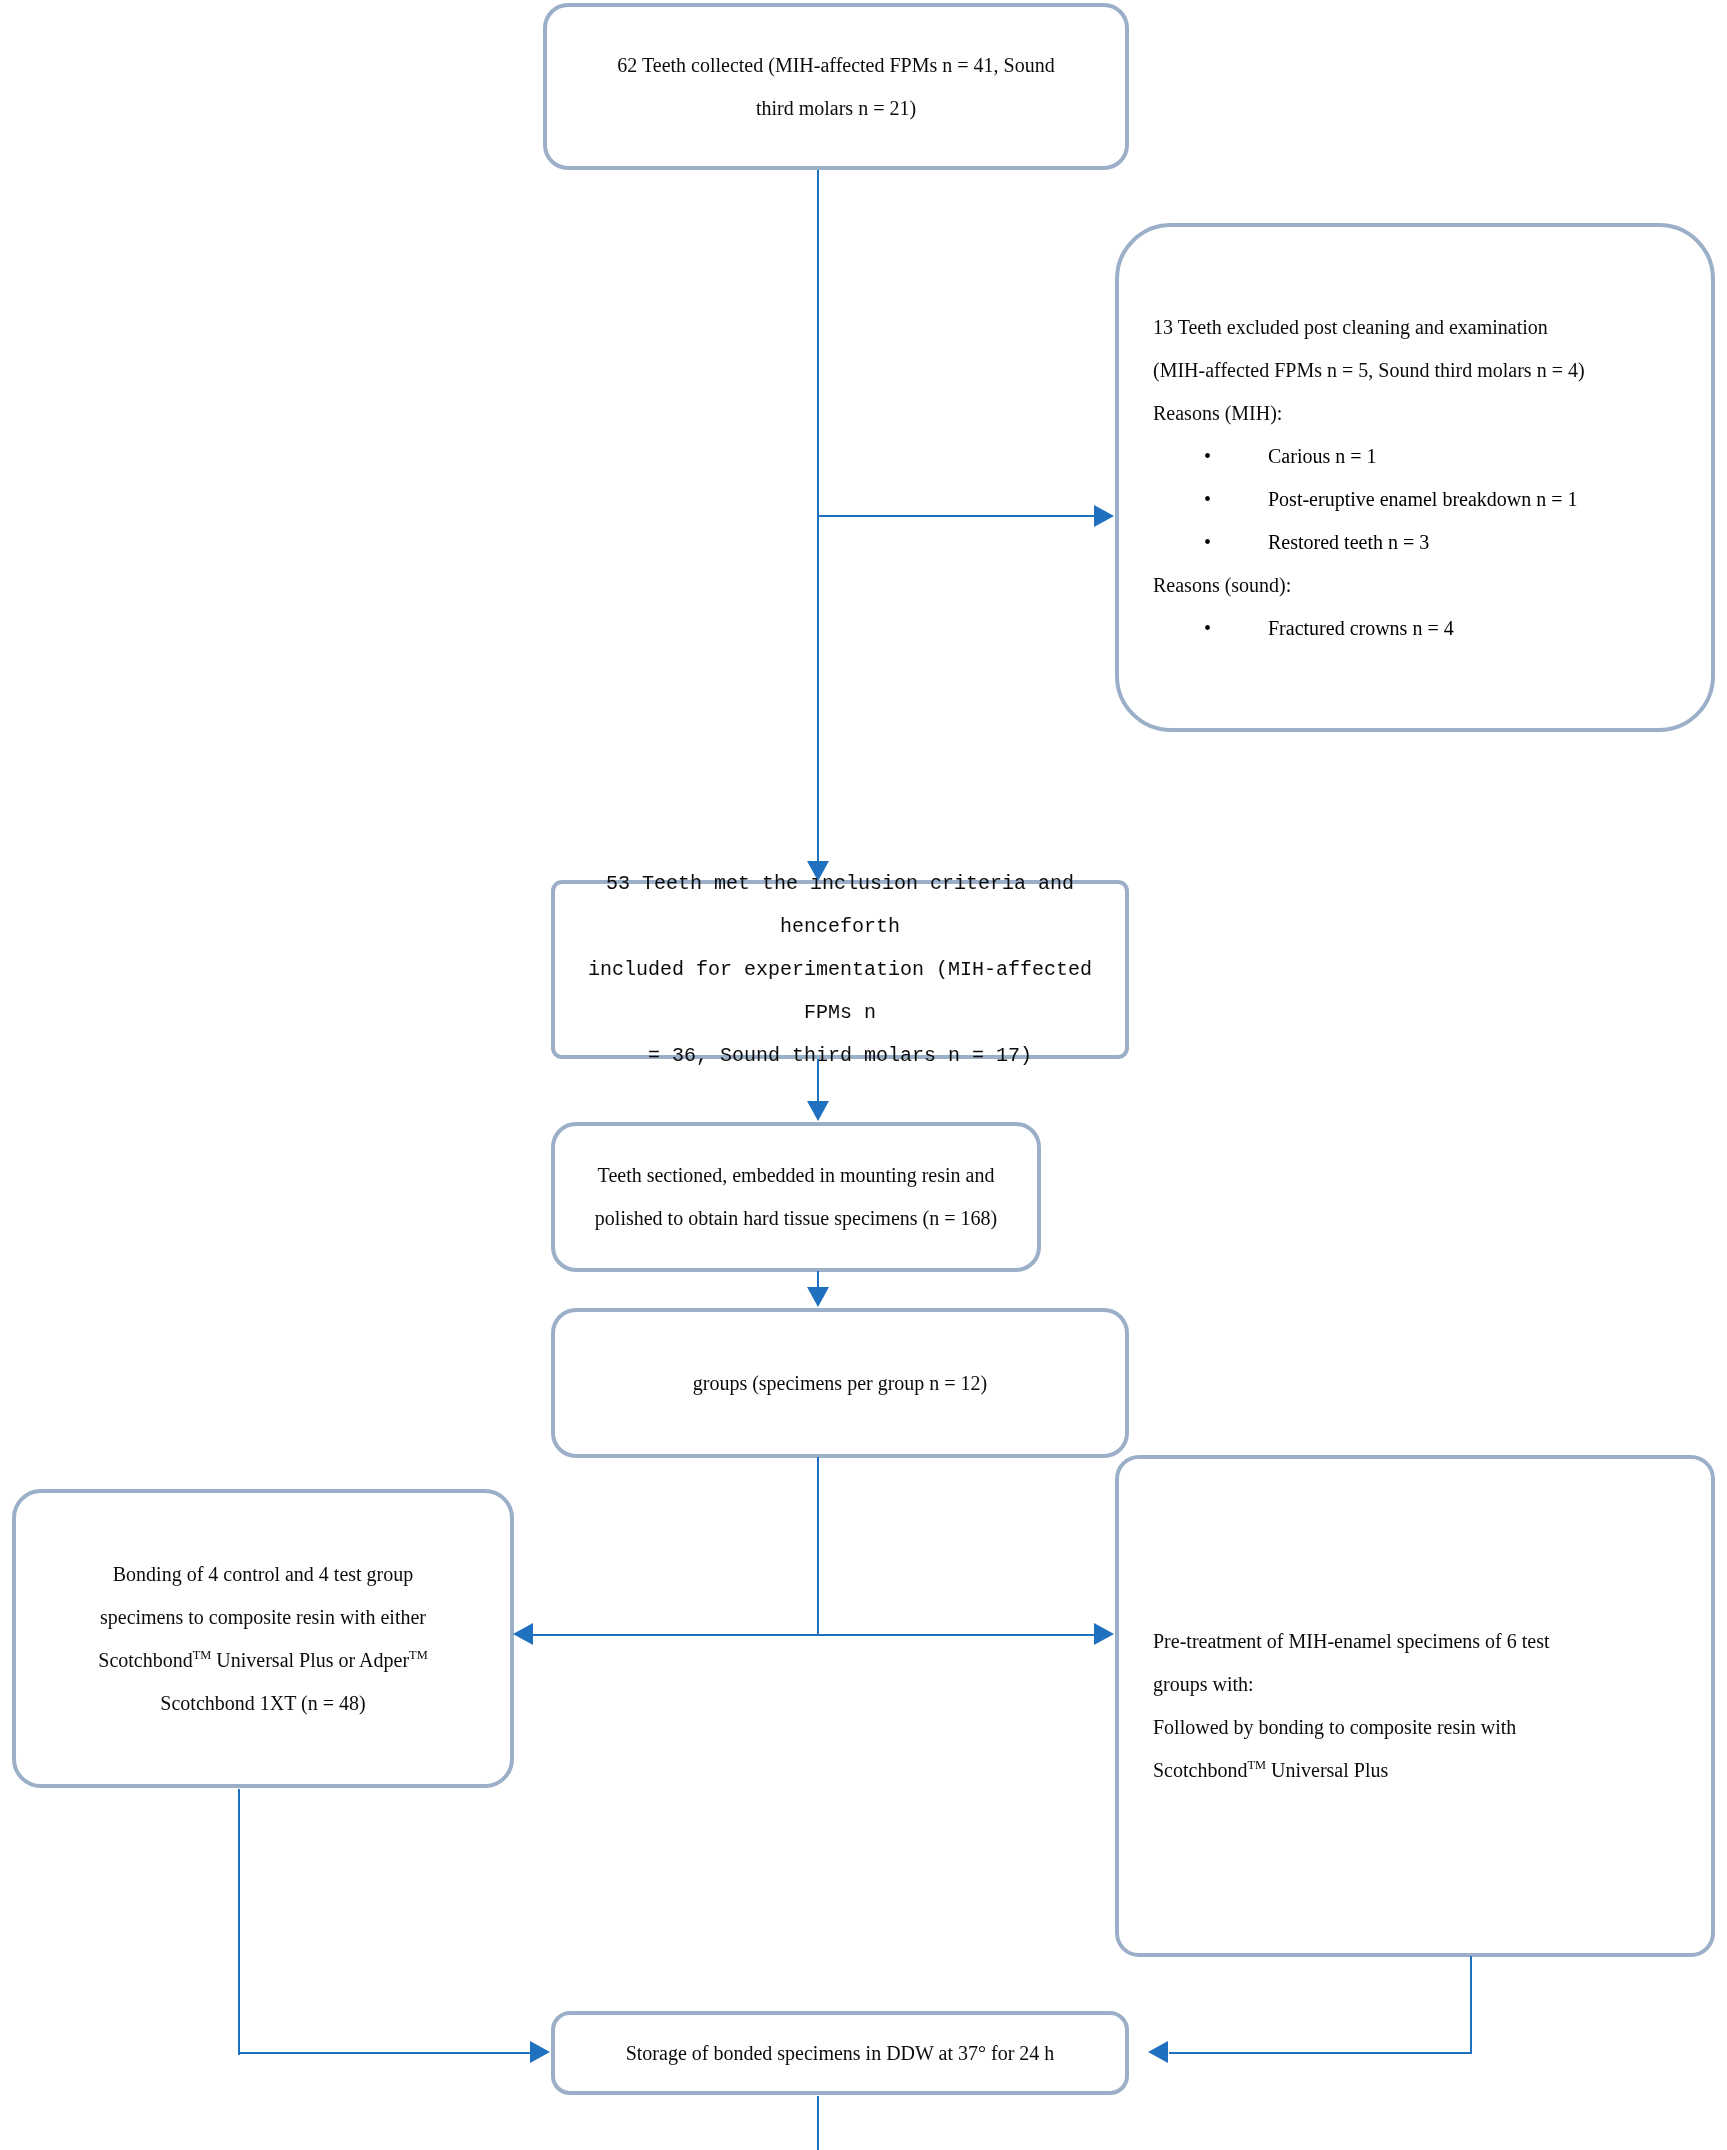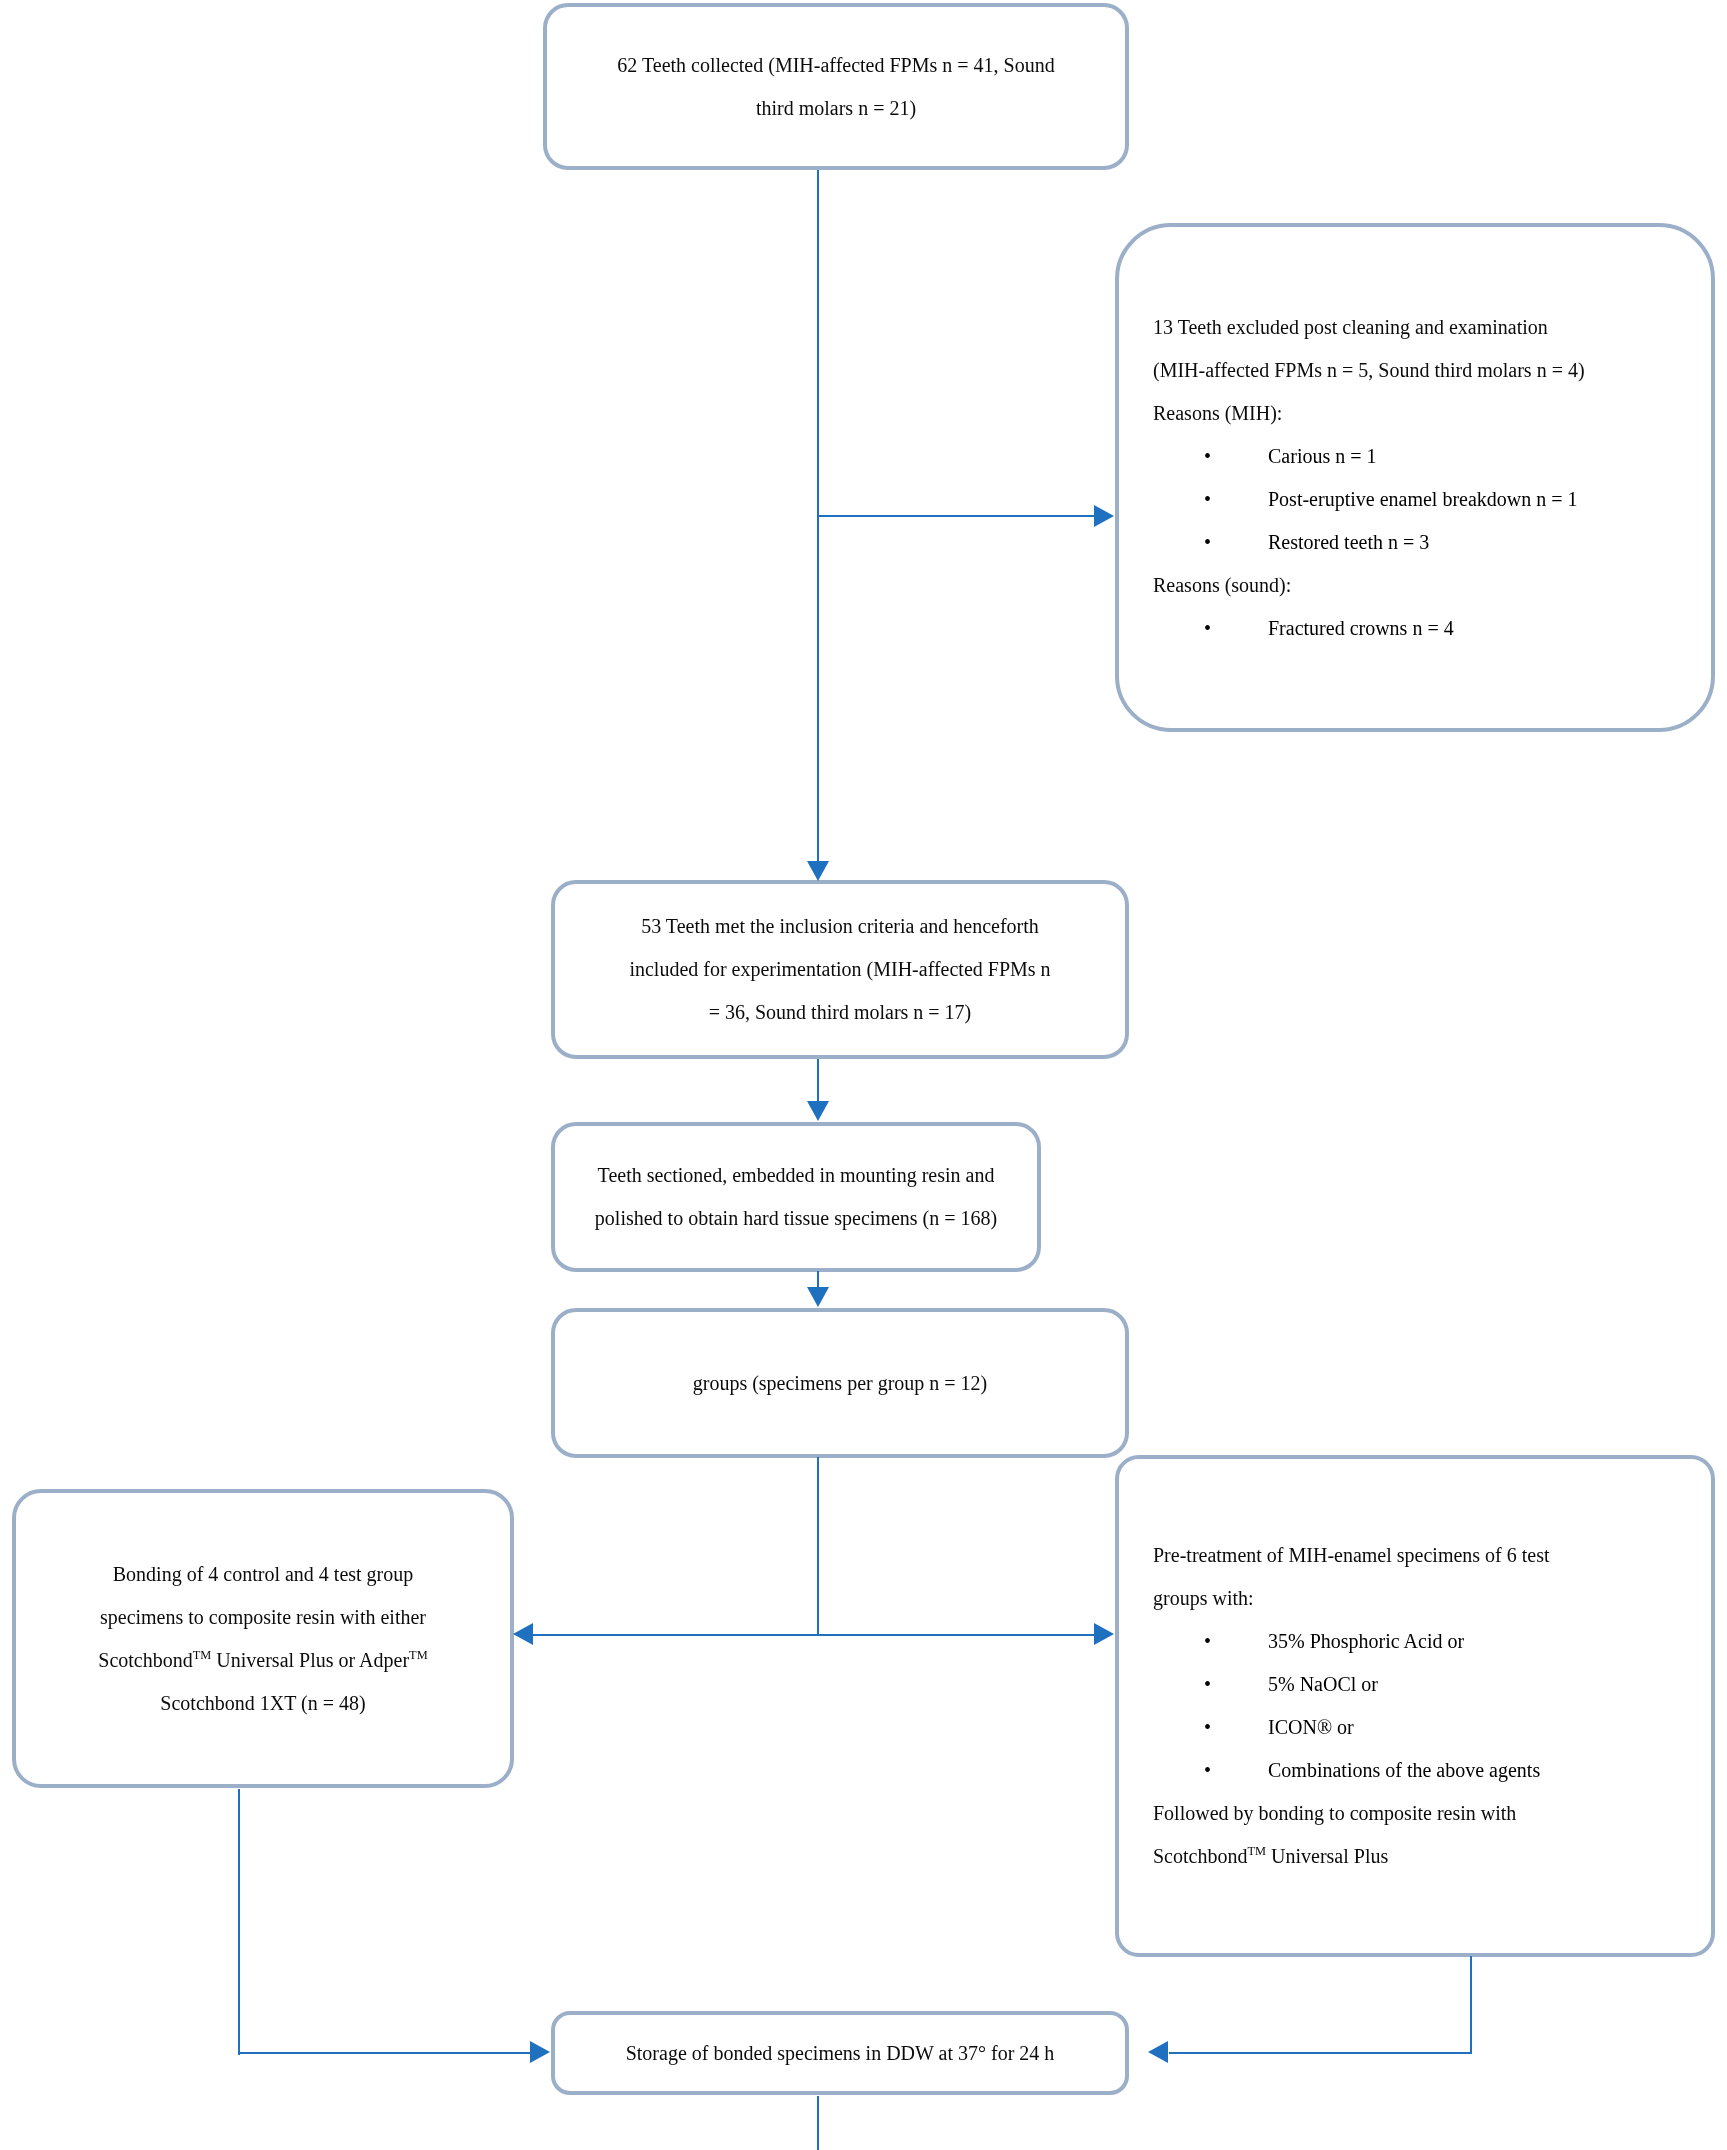--- a/index.html
+++ b/index.html
@@ -104,21 +104,21 @@
       <li>Carious n = 1</li>
       <li>Post-eruptive enamel breakdown n = 1</li>
       <li>Restored teeth n = 3</li>
     </ul>
     <div class="txt left">Reasons (sound):</div>
     <ul class="bullets">
       <li>Fractured crowns n = 4</li>
     </ul>
   </div>
 
-  <div class="node" style="left:551px; top:880px; width:578px; height:179px; border-radius:25px; padding:0 26px;">
+  <div class="node" style="left:551px; top:880px; width:578px; height:179px; border-radius:11px; padding:0 26px;font-family:Liberation Mono, monospace;">
     <div class="txt center">53 Teeth met the inclusion criteria and henceforth</div>
     <div class="txt center">included for experimentation (MIH-affected FPMs n</div>
     <div class="txt center">= 36, Sound third molars n = 17)</div>
   </div>
 
   <div class="node" style="left:551px; top:1122px; width:490px; height:150px; border-radius:25px; padding:0 26px;">
     <div class="txt center">Teeth sectioned, embedded in mounting resin and</div>
     <div class="txt center">polished to obtain hard tissue specimens (n = 168)</div>
   </div>
 
@@ -129,26 +129,20 @@
   <div class="node" style="left:12px; top:1489px; width:502px; height:299px; border-radius:29px; padding:0 14px;">
     <div class="txt center">Bonding of 4 control and 4 test group</div>
     <div class="txt center">specimens to composite resin with either</div>
     <div class="txt center"><span>Scotchbond</span><sup class="tm">TM</sup><span> Universal Plus or Adper</span><sup class="tm">TM</sup></div>
     <div class="txt center">Scotchbond 1XT (n = 48)</div>
   </div>
 
   <div class="node" style="left:1115px; top:1455px; width:600px; height:502px; border-radius:24px; padding:0 34px;">
     <div class="txt just">Pre-treatment of MIH-enamel specimens of 6 test</div>
     <div class="txt left">groups with:</div>
-    <ul class="bullets">
-      <li>35% Phosphoric Acid or</li>
-      <li>5% NaOCl or</li>
-      <li>ICON®  or</li>
-      <li>Combinations of the above agents</li>
-    </ul>
     <div class="txt just">Followed by bonding to composite resin with</div>
     <div class="txt left"><span>Scotchbond</span><sup class="tm">TM</sup><span> Universal Plus</span></div>
   </div>
 
   <div class="node" style="left:551px; top:2011px; width:578px; height:84px; border-radius:19px; padding:0 17px;">
     <div class="txt center">Storage of bonded specimens in DDW at 37° for 24 h</div>
   </div>
 
   <div class="ln v" style="left:817px; top:170px; height:693px;"></div>
 

